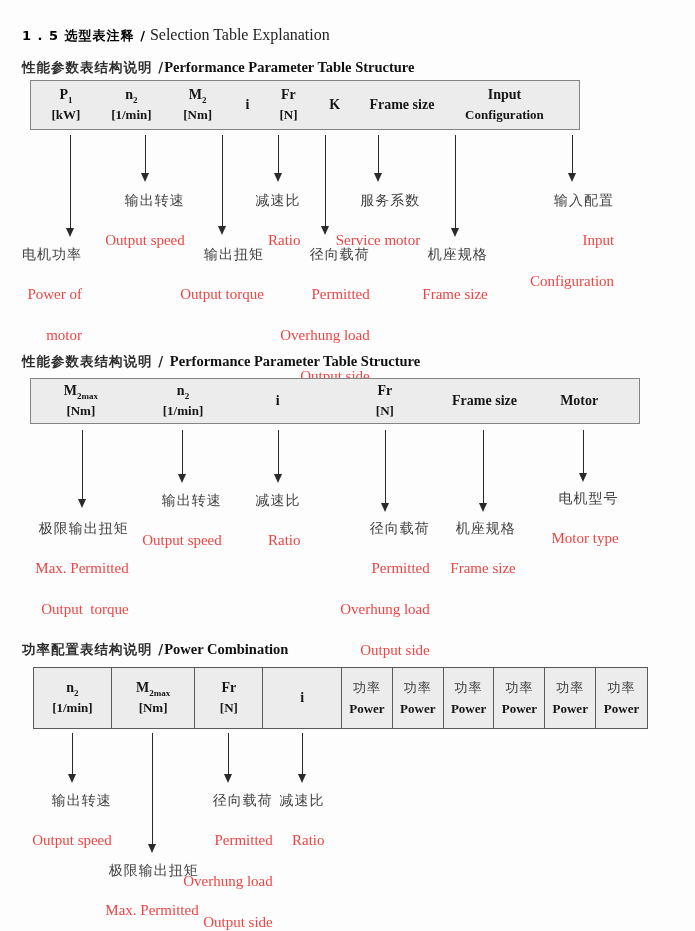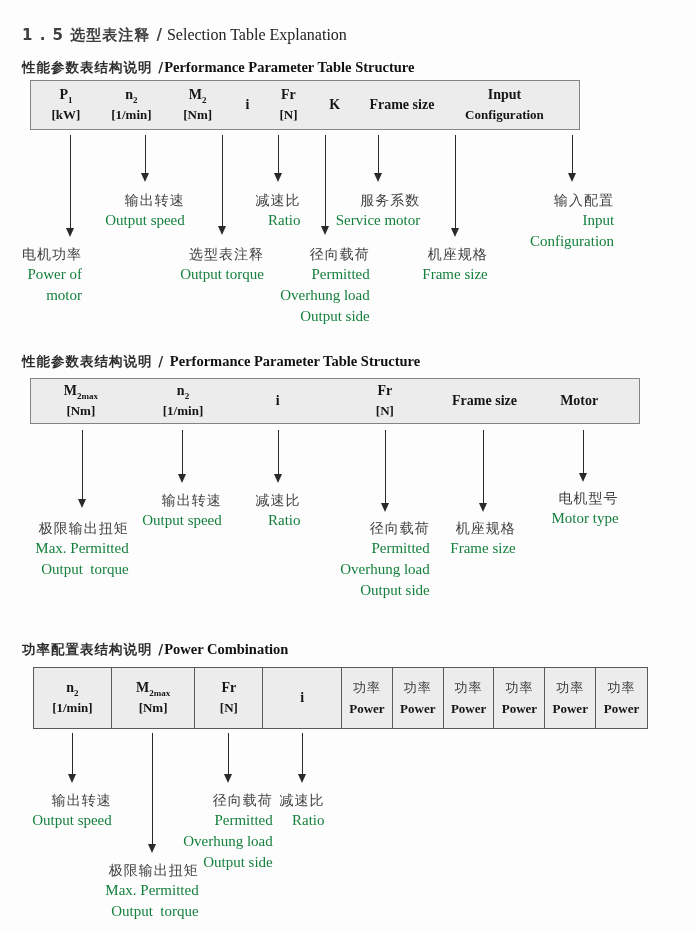--- a/index.html
+++ b/index.html
@@ -3,21 +3,21 @@
 <meta charset="utf-8">
 <style>
   html,body{margin:0;padding:0;}
   body{
     width:695px;height:931px;position:relative;background:#fdfdfd;
     font-family:"Liberation Serif",serif;color:#1c1c1c;overflow:hidden;
   }
   .abs{position:absolute;}
   
   .page-title{left:14px;top:8px;white-space:pre;}
-  .t-zh{font-family:"DejaVu Sans",sans-serif;font-weight:bold;font-size:15px;letter-spacing:1px;color:#404040;}
+  .t-zh{font-family:"DejaVu Sans",sans-serif;font-weight:bold;font-size:13px;letter-spacing:1px;color:#000000;}
   .t-en{font-family:"Liberation Serif",serif;font-size:16px;color:#222;}
   .sec-heading{left:14px;white-space:pre;}
   .h-zh{font-family:"DejaVu Sans",sans-serif;font-weight:bold;font-size:13.5px;letter-spacing:1px;color:#2e2e2e;}
   .h-en{font-family:"Liberation Serif",serif;font-weight:bold;font-size:14.5px;color:#111;}
   
   .ptable{display:flex;background:#ececec;box-sizing:border-box;border:1px solid #848484;}
   .t3{border-color:#5a5a5a;}
   .cell{display:flex;flex-direction:column;justify-content:center;align-items:center;
         gap:4px;box-sizing:border-box;}
   .t3 .cell{border-right:1px solid #5a5a5a;}
@@ -32,21 +32,21 @@
   .arrow{position:absolute;width:1px;background:#2a2a2a;}
   .arrow::after{
     content:"";position:absolute;left:-4px;bottom:-8px;
     border-left:4.5px solid transparent;border-right:4.5px solid transparent;
     border-top:9px solid #2a2a2a;
   }
   
   .lbl{position:absolute;transform:translateX(-50%);text-align:right;}
   .lbl div{white-space:pre;}
   .cn{font-family:"DejaVu Sans",sans-serif;font-size:14px;line-height:20px;color:#3f3f3f;letter-spacing:1px;}
-  .en{font-family:"Liberation Serif",serif;font-size:15px;line-height:21px;color:#15803d;}
+  .en{font-family:"Liberation Serif",serif;font-size:15px;line-height:21px;color:#ef4444;margin-top:20px;}
 </style>
 </head>
 <body>
 
 <div class="abs page-title">
   <span class="t-zh">1 . 5 选型表注释 /</span><span class="t-en"> Selection Table Explanation</span>
 </div>
 
 <div class="abs sec-heading" style="top:40px">
   <span class="h-zh">性能参数表结构说明 /</span><span class="h-en">Performance Parameter Table Structure</span>
@@ -96,21 +96,21 @@
 <div class="lbl" style="left:52px;top:244px">
   <div class="cn">电机功率</div>
     <div class="en">Power of</div>
     <div class="en">motor</div>
 </div>
 <div class="lbl" style="left:145px;top:190px">
   <div class="cn">输出转速</div>
     <div class="en">Output speed</div>
 </div>
 <div class="lbl" style="left:222px;top:244px">
-  <div class="cn">选型表注释</div>
+  <div class="cn">输出扭矩</div>
     <div class="en">Output torque</div>
 </div>
 <div class="lbl" style="left:278px;top:190px">
   <div class="cn">减速比</div>
     <div class="en">Ratio</div>
 </div>
 <div class="lbl" style="left:325px;top:244px">
   <div class="cn">径向载荷</div>
     <div class="en">Permitted</div>
     <div class="en">Overhung load</div>

